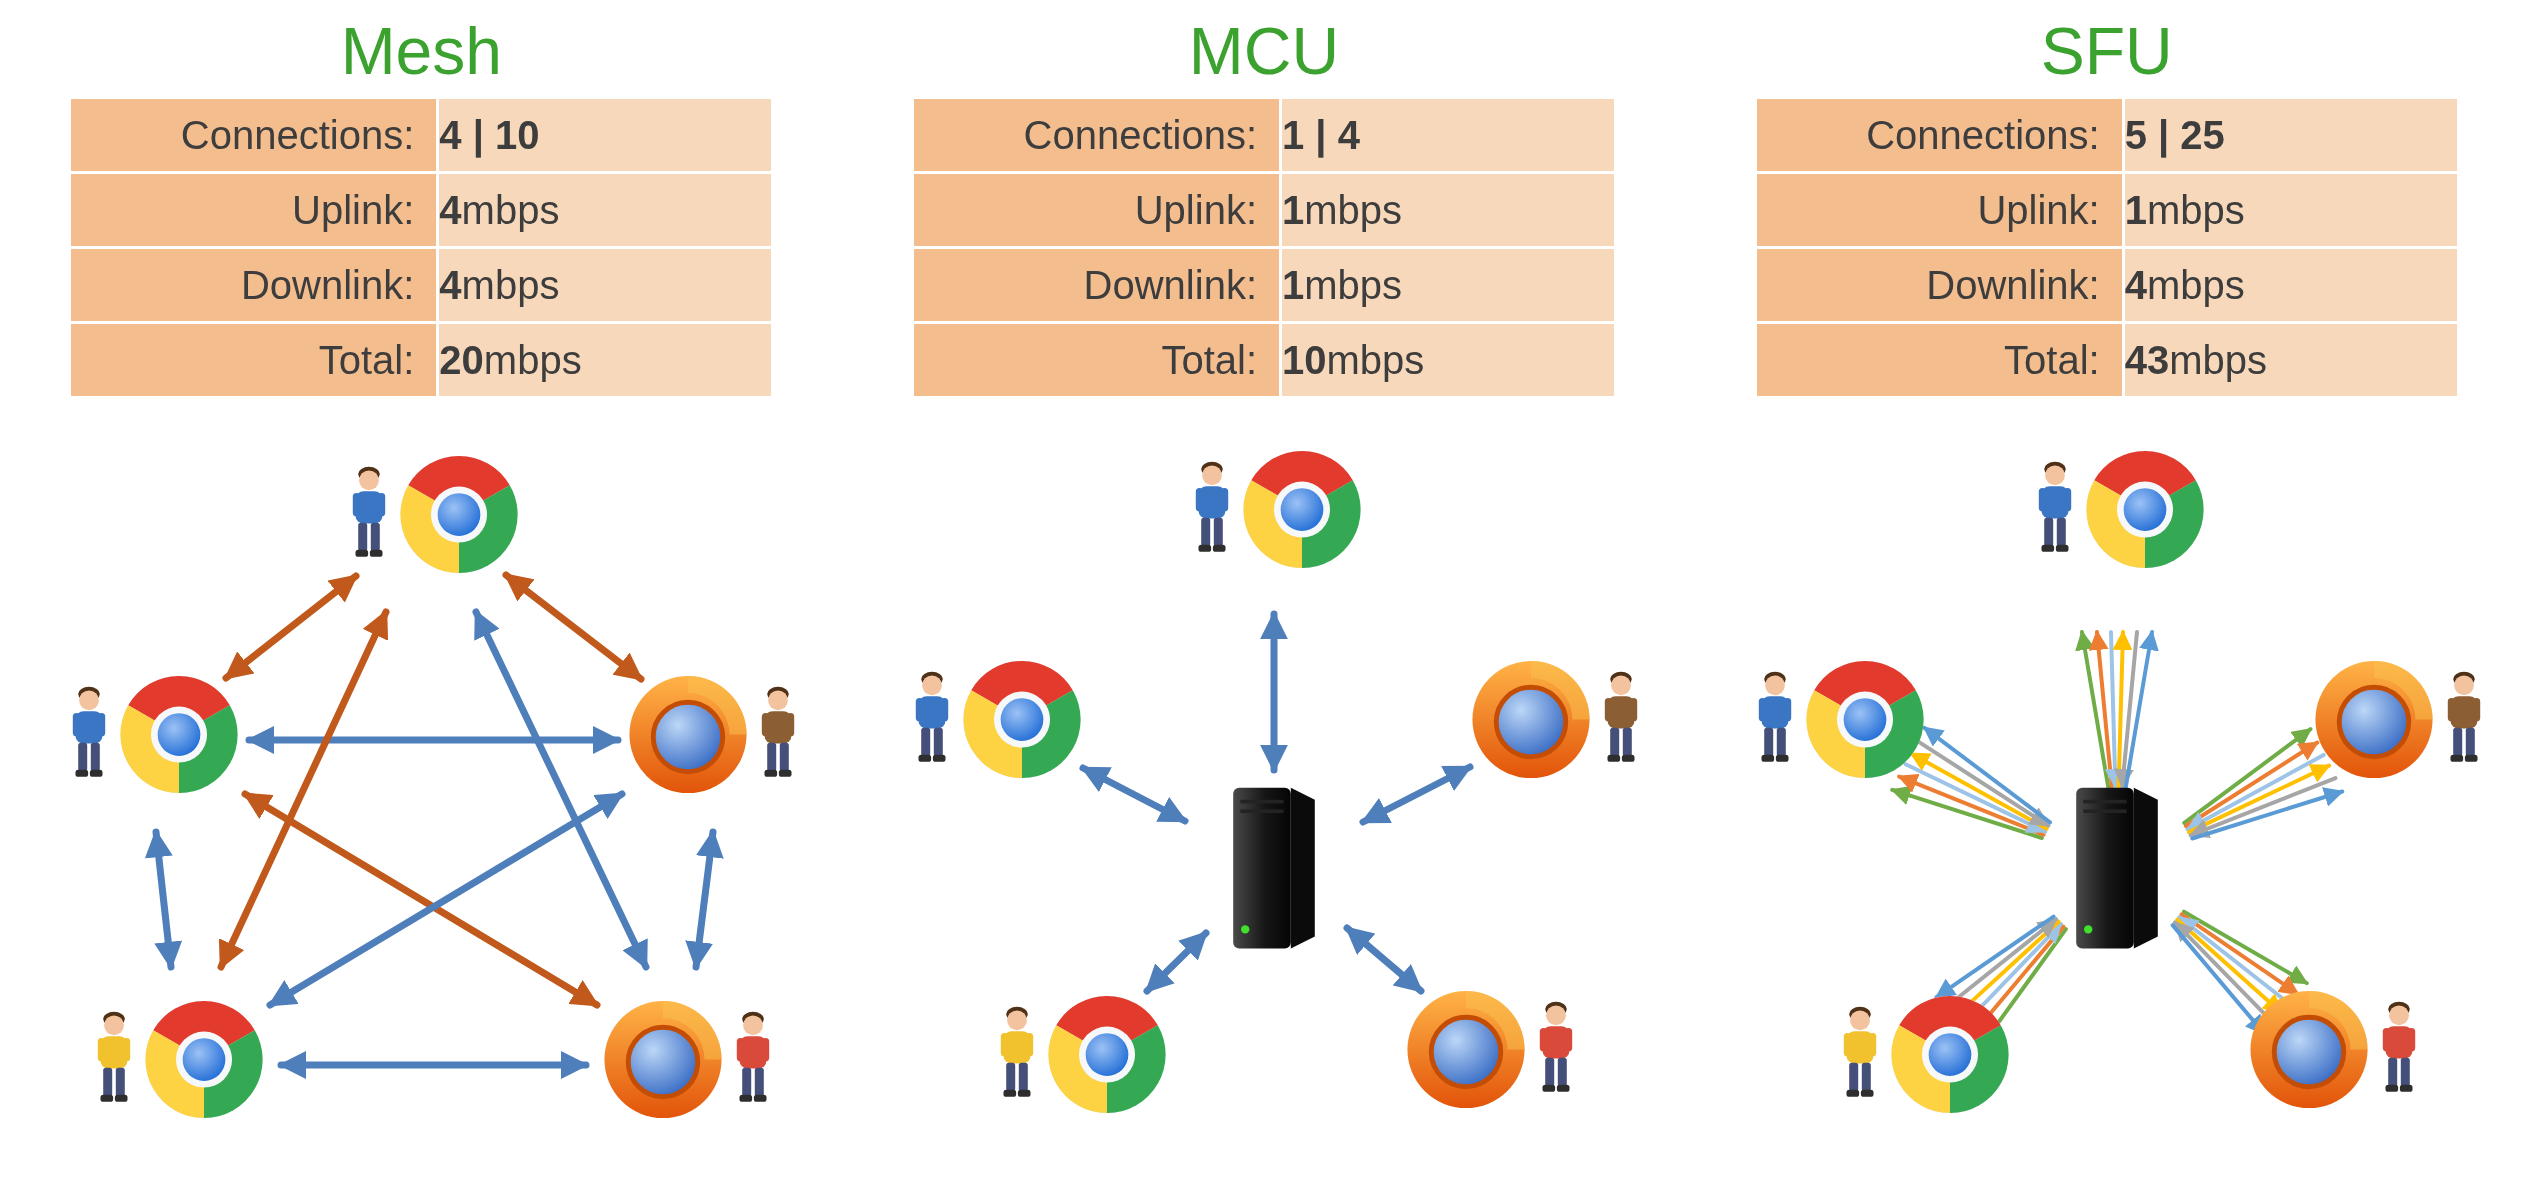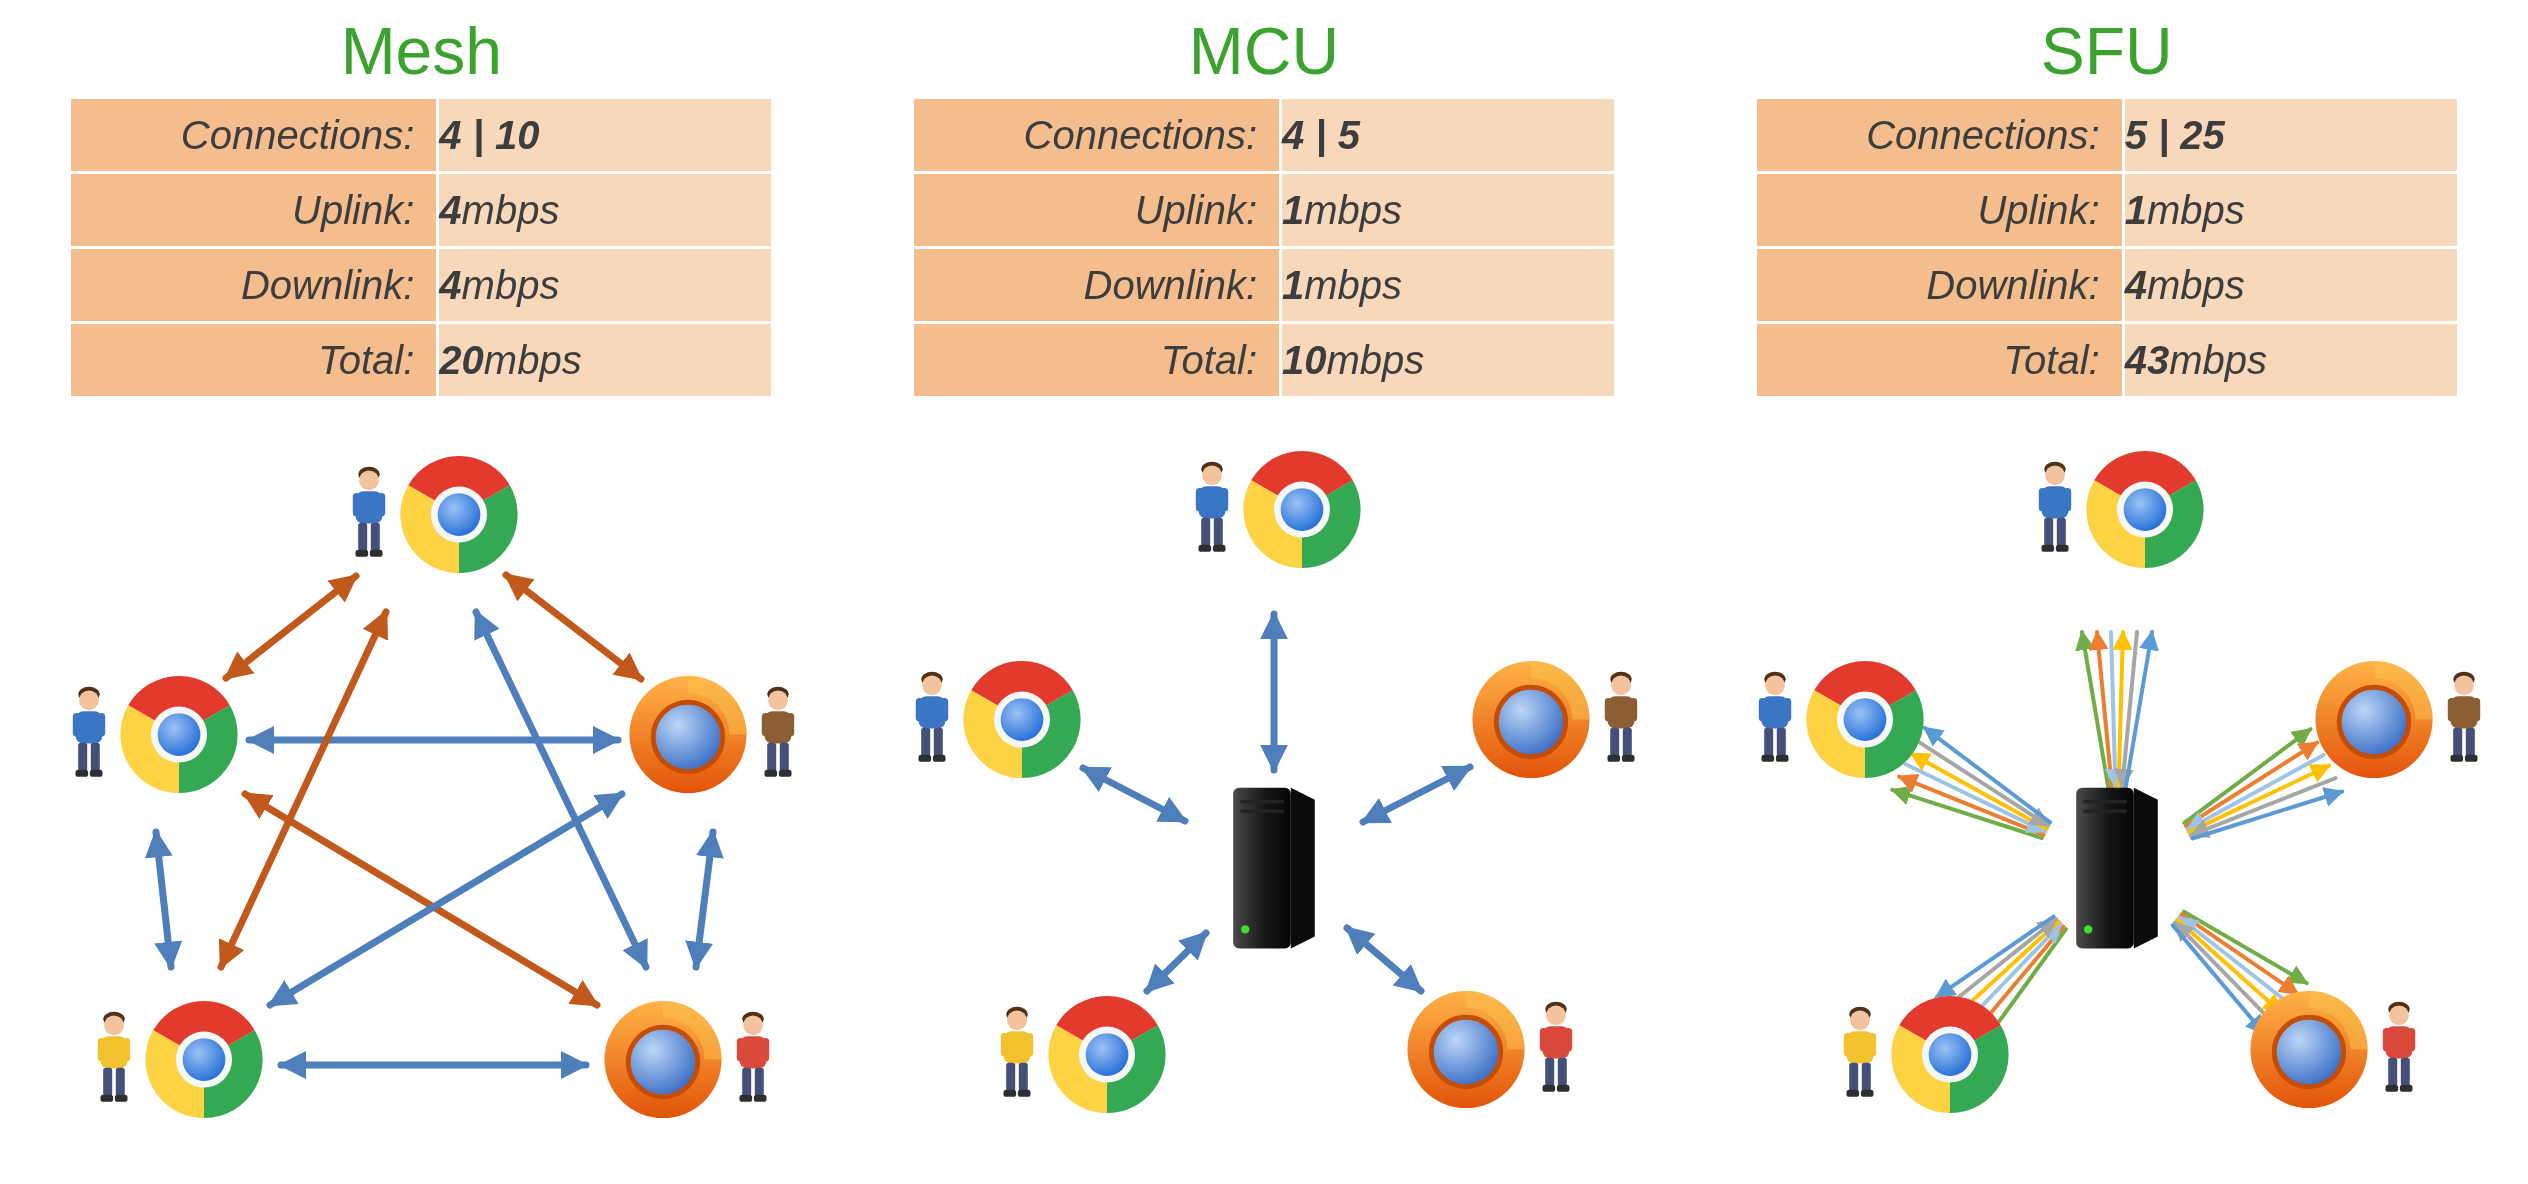--- a/index.html
+++ b/index.html
@@ -3,21 +3,21 @@
 <meta charset="utf-8">
 <style>
   * { margin:0; padding:0; box-sizing:border-box; }
   html,body { width:2528px; height:1184px; background:#ffffff; overflow:hidden;
               font-family:"Liberation Sans", sans-serif; }
   .canvas { display:flex; width:2528px; height:1184px; padding-top:12px; }
   .col { flex:1; display:flex; flex-direction:column; align-items:center; }
   .title { font-size:66px; font-weight:500; color:#3ba22f; line-height:1.2; margin-bottom:8px; }
   .stats { width:700px; display:grid; grid-template-columns:365px 332px; gap:3px; }
   .trow { display:contents; }
-  .cell { height:72px; display:flex; align-items:center; font-size:40px; color:#3d3d3d;font-style:italic; }
+  .cell { height:72px; display:flex; align-items:center; font-size:40px; color:#3d3d3d; }
   .cell.label { background:#f4bd8e; justify-content:flex-end; padding-right:22px; }
   .cell.value { background:#f8d8bb; }
   .cell .b { font-weight:700; }
   .diagram { position:relative; width:840px; height:770px; margin-top:6px; flex:none; }
   .wires { position:absolute; inset:0; width:840px; height:770px; pointer-events:none; }
   .wires line { stroke-linecap:round; }
   .l7 { stroke-width:7; }
   .l4 { stroke-width:4; }
   .node { position:absolute; display:flex; align-items:center; gap:2px;
           transform:translate(-50%,-52%); }
@@ -204,21 +204,21 @@
       </div>
     </div>
   </section>
 
   <section class="col">
     <h1 class="title">MCU</h1>
     <div class="stats">
       <div class="trow">
         <div class="cell label">Connections:</div>
         <div class="cell value">
-            <span class="b">4 | 5</span>
+            <span class="b">1 | 4</span>
             <span></span>
           </div>
       </div>
       <div class="trow">
         <div class="cell label">Uplink:</div>
         <div class="cell value">
             <span class="b">1</span>
             <span> mbps</span>
           </div>
       </div>

